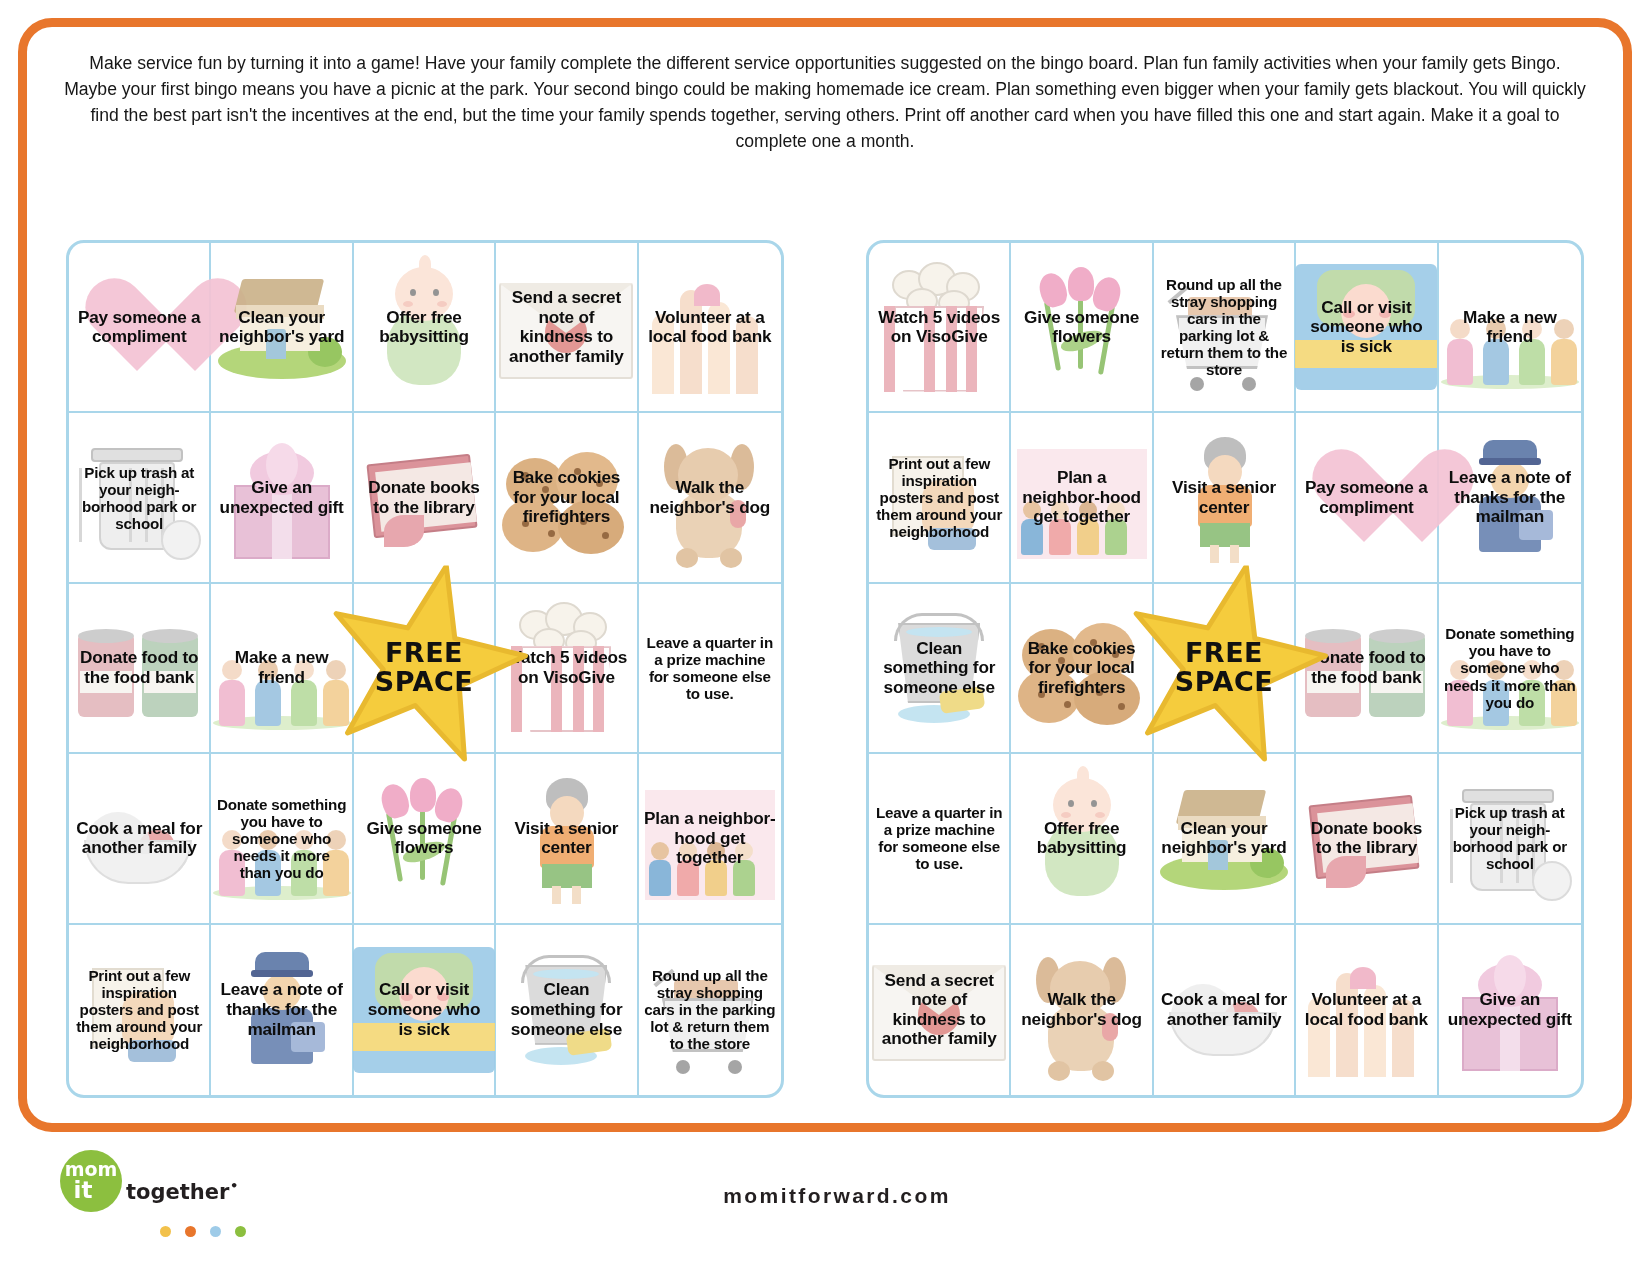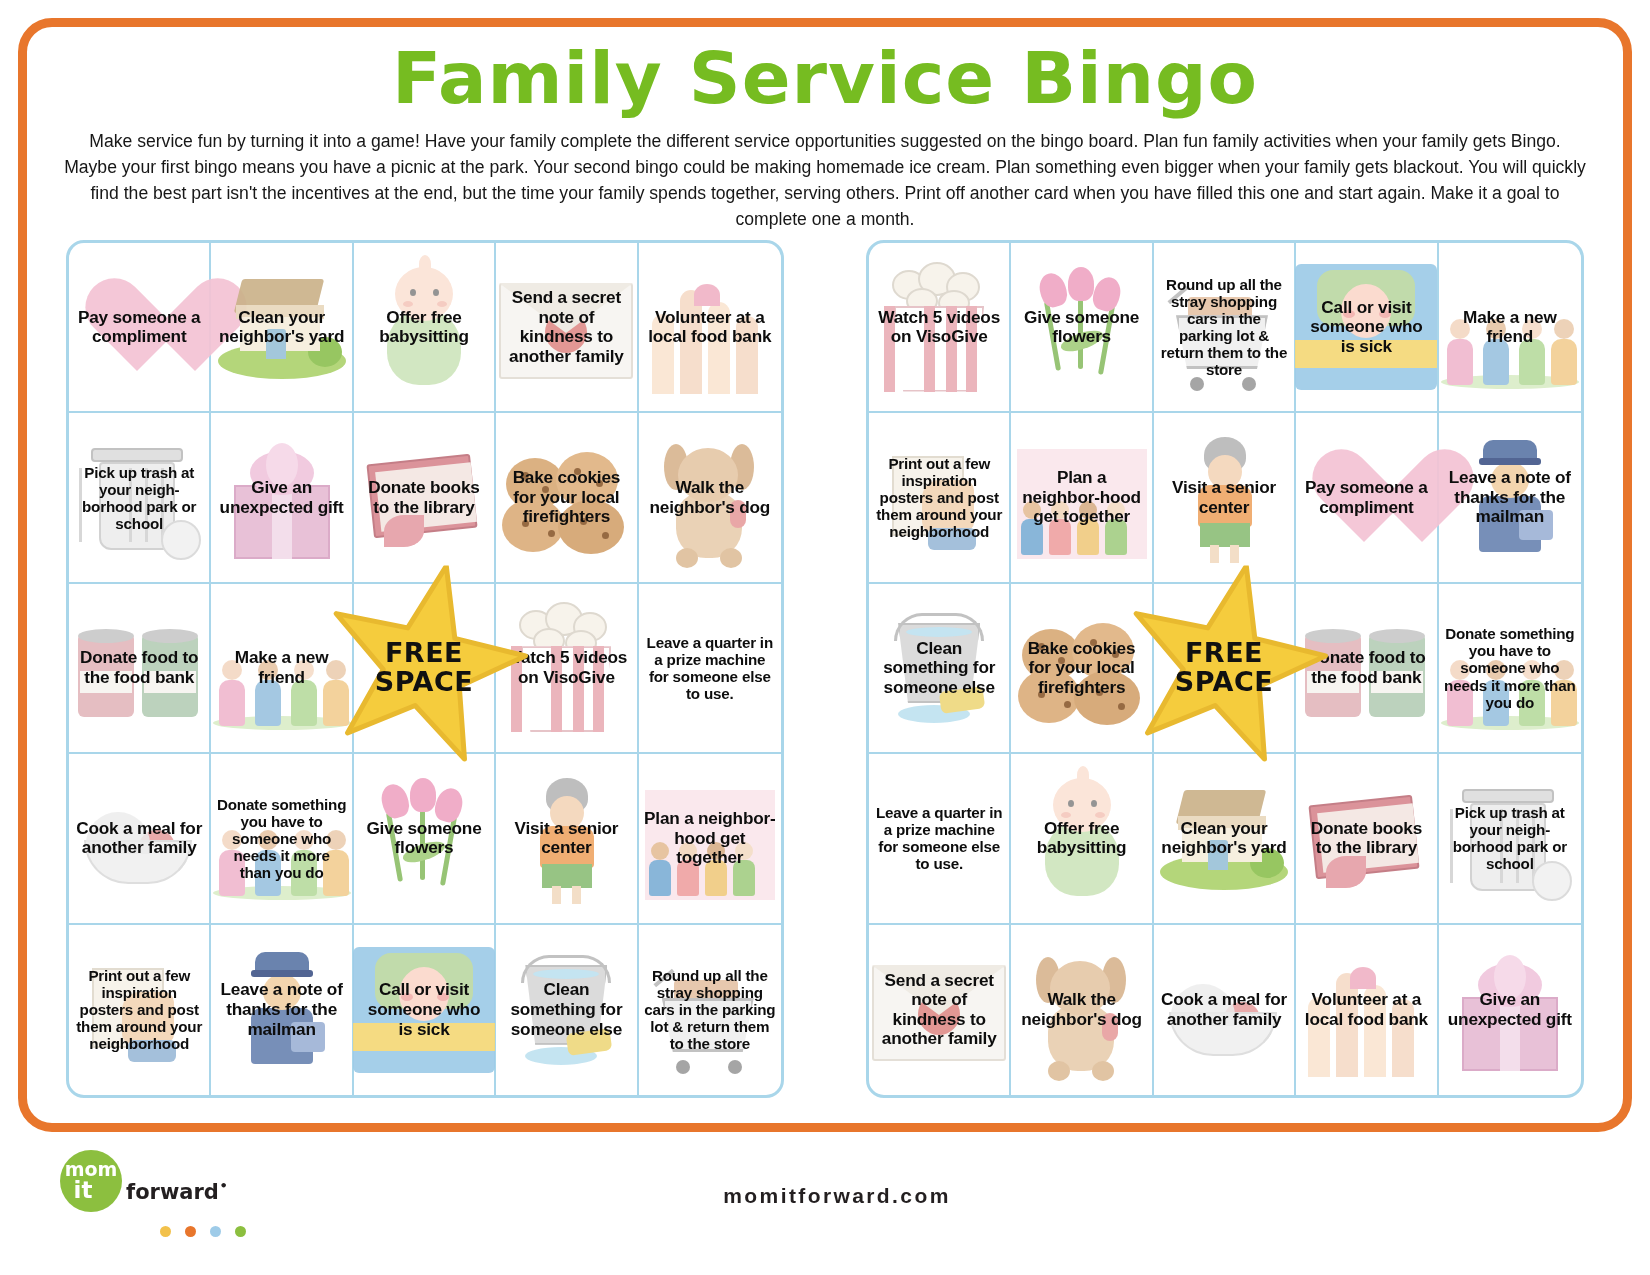--- a/index.html
+++ b/index.html
@@ -477,21 +477,20 @@
   }
 </style>
 </head>
 <body>
 
 <div id="page">
 
   <div class="outer-frame"></div>
 
   <div class="header">
-    <div class="title">Family Service Bingo</div>
     <div class="intro">Make service fun by turning it into a game! Have your family complete the different service opportunities suggested on the bingo board. Plan fun family activities when your family gets Bingo. Maybe your first bingo means you have a picnic at the park. Your second bingo could be making homemade ice cream. Plan something even bigger when your family gets blackout. You will quickly find the best part isn't the incentives at the end, but the time your family spends together, serving others. Print off another card when you have filled this one and start again. Make it a goal to complete one a month.</div>
   </div>
 
   <div class="boards">
     <div class="card" id="card-0">
         <div class="cell">
           <div class="art art-heart"></div>
           <div class="cell-text">Pay someone a compliment</div>
         </div>
         <div class="cell">
@@ -1071,21 +1070,21 @@
       </div>
   </div>
 
   <div class="footer">
     <div class="logo">
       <div class="logo-circle">
         <span class="l1">mom</span>
         <span class="l2">it</span>
       </div>
       <div class="logo-word">
-        <span>forward</span>
+        <span>together</span>
         <span class="star-dot">•</span>
       </div>
       <div class="logo-dots">
         <span style="background: rgb(242, 193, 75);"></span>
         <span style="background: rgb(232, 118, 44);"></span>
         <span style="background: rgb(158, 203, 232);"></span>
         <span style="background: rgb(140, 191, 63);"></span>
       </div>
     </div>
     <div class="site-url">momitforward.com</div>

